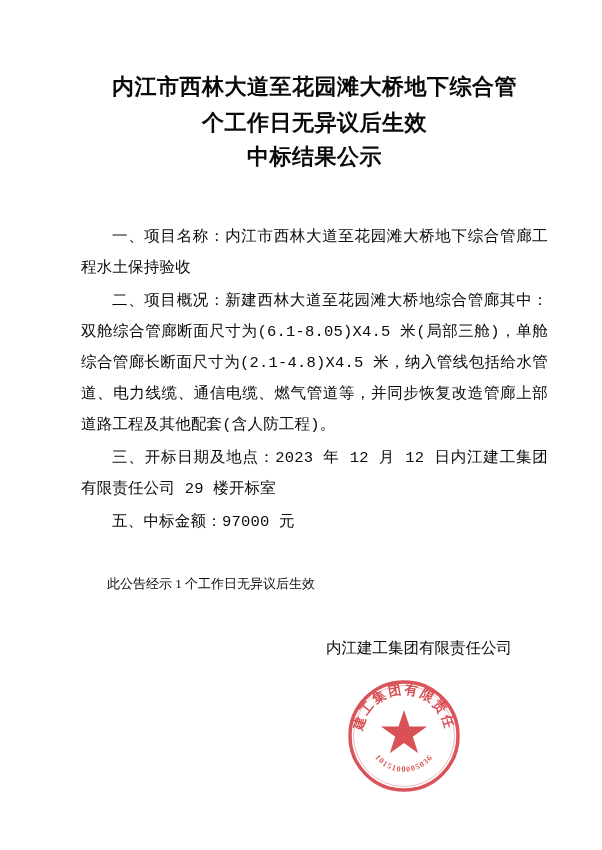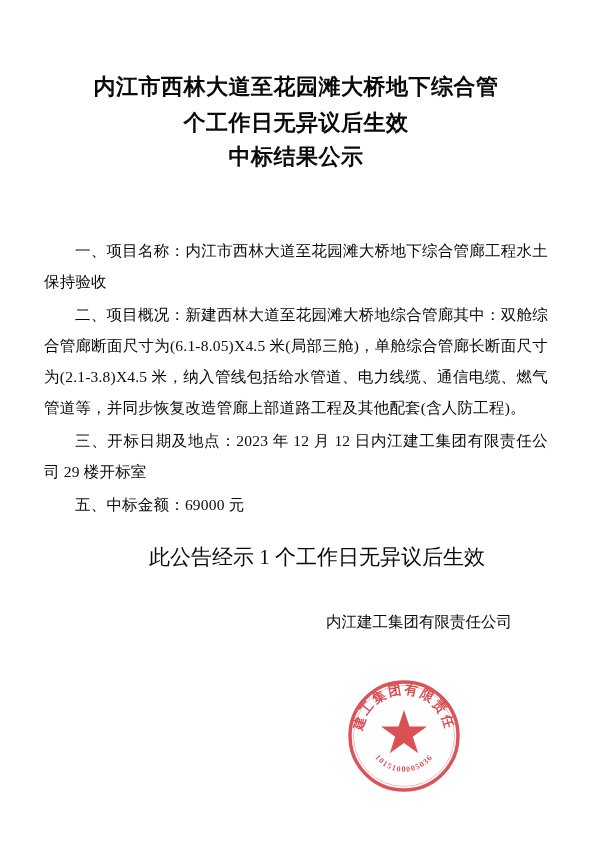--- a/index.html
+++ b/index.html
@@ -13,54 +13,54 @@
     font-family: "Liberation Serif", "DejaVu Serif", serif;
     color: #0a0a0a;
     position: relative;
     overflow: hidden;
   }
   .page {
     position: relative;
     width: 602px;
     height: 850px;
     box-sizing: border-box;
-    padding: 60px 54px 40px 44px;
+    padding: 60px 54px 40px 81px;
   }
   .doc-title {
     text-align: center;
     font-size: 22px;
     font-weight: bold;
     line-height: 34px;
     letter-spacing: 0.5px;
     margin: 10px 0 0 0;
     padding: 0 10px;
   }
   .doc-title .line {
     display: block;
   }
   .doc-title .line2 {
     margin-top: 2px;
   }
   .body-block {
-    margin-top: 61px;
+    margin-top: 48px;
     font-size: 15.5px;
     line-height: 31px;
     letter-spacing: 0.2px;
+    font-family: Liberation Mono, monospace;
   }
   .para {
     text-indent: 2em;
     margin: 0 0 2px 0;
     text-align: justify;
   }
   .notice {
-    margin-top: 22px;
+    margin-top: 30px;
     text-indent: 2em;
-    font-size: 21px;
+    font-size: 13px;
     line-height: 31px;
-    text-align: center;
   }
   .signature {
     margin-top: 34px;
     text-align: right;
     padding-right: 36px;
     font-size: 15.5px;
     line-height: 30px;
     position: relative;
     z-index: 1;
   }
@@ -91,23 +91,23 @@
 <div class="page">
 
   <div class="doc-title">
     <span class="line line1">内江市西林大道至花园滩大桥地下综合管</span>
     <span class="line line2">个工作日无异议后生效</span>
     <span class="line line3">中标结果公示</span>
   </div>
 
   <div class="body-block">
     <p class="para">一、项目名称：内江市西林大道至花园滩大桥地下综合管廊工程水土保持验收</p>
-    <p class="para">二、项目概况：新建西林大道至花园滩大桥地综合管廊其中：双舱综合管廊断面尺寸为(6.1-8.05)X4.5 米(局部三舱)，单舱综合管廊长断面尺寸为(2.1-3.8)X4.5 米，纳入管线包括给水管道、电力线缆、通信电缆、燃气管道等，并同步恢复改造管廊上部道路工程及其他配套(含人防工程)。</p>
+    <p class="para">二、项目概况：新建西林大道至花园滩大桥地综合管廊其中：双舱综合管廊断面尺寸为(6.1-8.05)X4.5 米(局部三舱)，单舱综合管廊长断面尺寸为(2.1-4.8)X4.5 米，纳入管线包括给水管道、电力线缆、通信电缆、燃气管道等，并同步恢复改造管廊上部道路工程及其他配套(含人防工程)。</p>
     <p class="para">三、开标日期及地点：2023 年 12 月 12 日内江建工集团有限责任公司  29 楼开标室</p>
-    <p class="para">五、中标金额：69000 元</p>
+    <p class="para">五、中标金额：97000 元</p>
   </div>
 
   <div class="notice">此公告经示 1 个工作日无异议后生效</div>
 
   <div class="signature">
     <div>内江建工集团有限责任公司</div>
   </div>
 
   <div class="seal">
     <svg width="128" height="128" viewBox="0 0 128 128" xmlns="http://www.w3.org/2000/svg">

